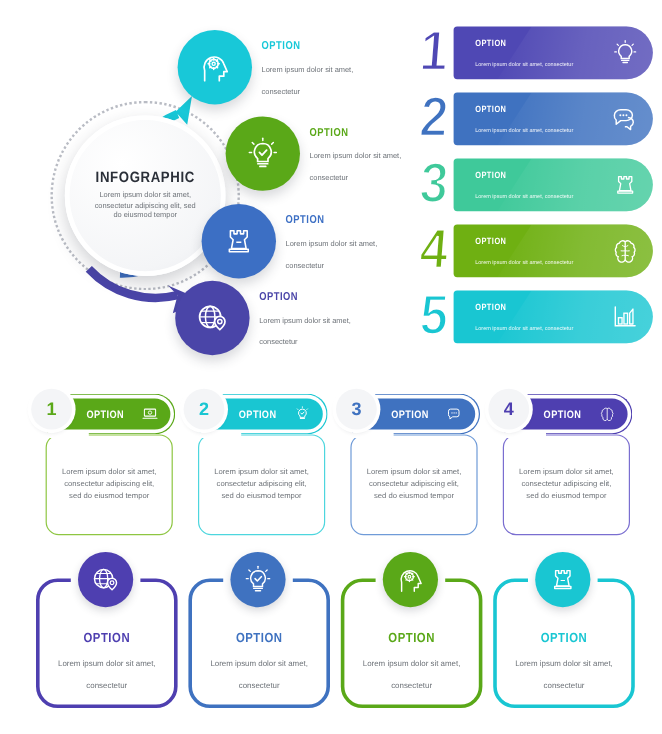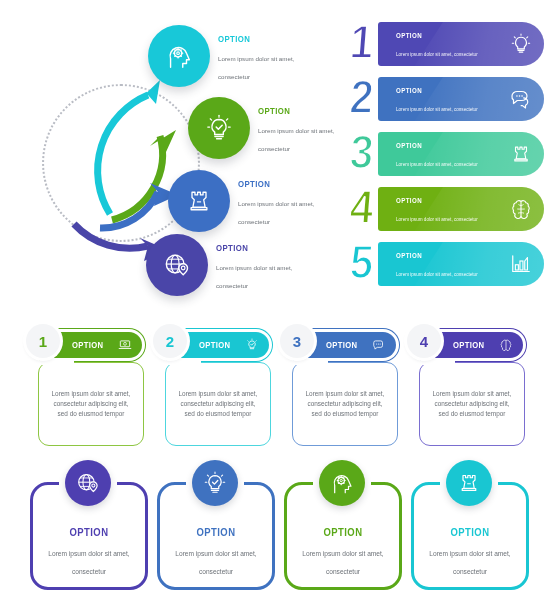--- a/index.html
+++ b/index.html
@@ -166,20 +166,24 @@
       <path d="M112 220 A 68 68 0 0 0 160 136" fill="none" stroke="#5aa818" stroke-width="7"></path>
       <polygon points="160,136 150,146 176,130 166,152" fill="#5aa818"></polygon>
 
       <path d="M100 228 A 62 62 0 0 0 158 192" fill="none" stroke="#3c6fc4" stroke-width="7"></path>
       <polygon points="158,192 150,183 178,195 154,206" fill="#3c6fc4"></polygon>
 
       <path d="M74 224 A 76 76 0 0 0 148 246" fill="none" stroke="#4a45a8" stroke-width="7"></path>
       <polygon points="148,246 140,238 168,250 144,261" fill="#4a45a8"></polygon>
     </svg>
 
+    <div id="center-circle">
+      <div class="ct">INFOGRAPHIC</div>
+      <div class="cl">Lorem ipsum dolor sit amet, consectetur adipiscing elit, sed do eiusmod tempor</div>
+    </div>
 
     <div class="node" style="left:148px; top:25px;">
       <div class="bubble" style="background:#18c8d8;">
         <svg width="30" height="30" viewBox="0 0 32 32">
           <path d="M20 28 v-4 h4 v-4 h3 l-3-7 a9 9 0 1 0 -17 6 v9" fill="none" stroke="#fff" stroke-width="1.5" stroke-linejoin="round" stroke-linecap="round"></path>
           <circle cx="15" cy="13" r="4" fill="none" stroke="#fff" stroke-width="1.5"></circle>
           <circle cx="15" cy="13" r="1.4" fill="none" stroke="#fff" stroke-width="1.2"></circle>
           <g stroke="#fff" stroke-width="1.3" stroke-linecap="round">
             <line x1="15" y1="8" x2="15" y2="9.6"></line>
               <line x1="15" y1="16.4" x2="15" y2="18"></line>

